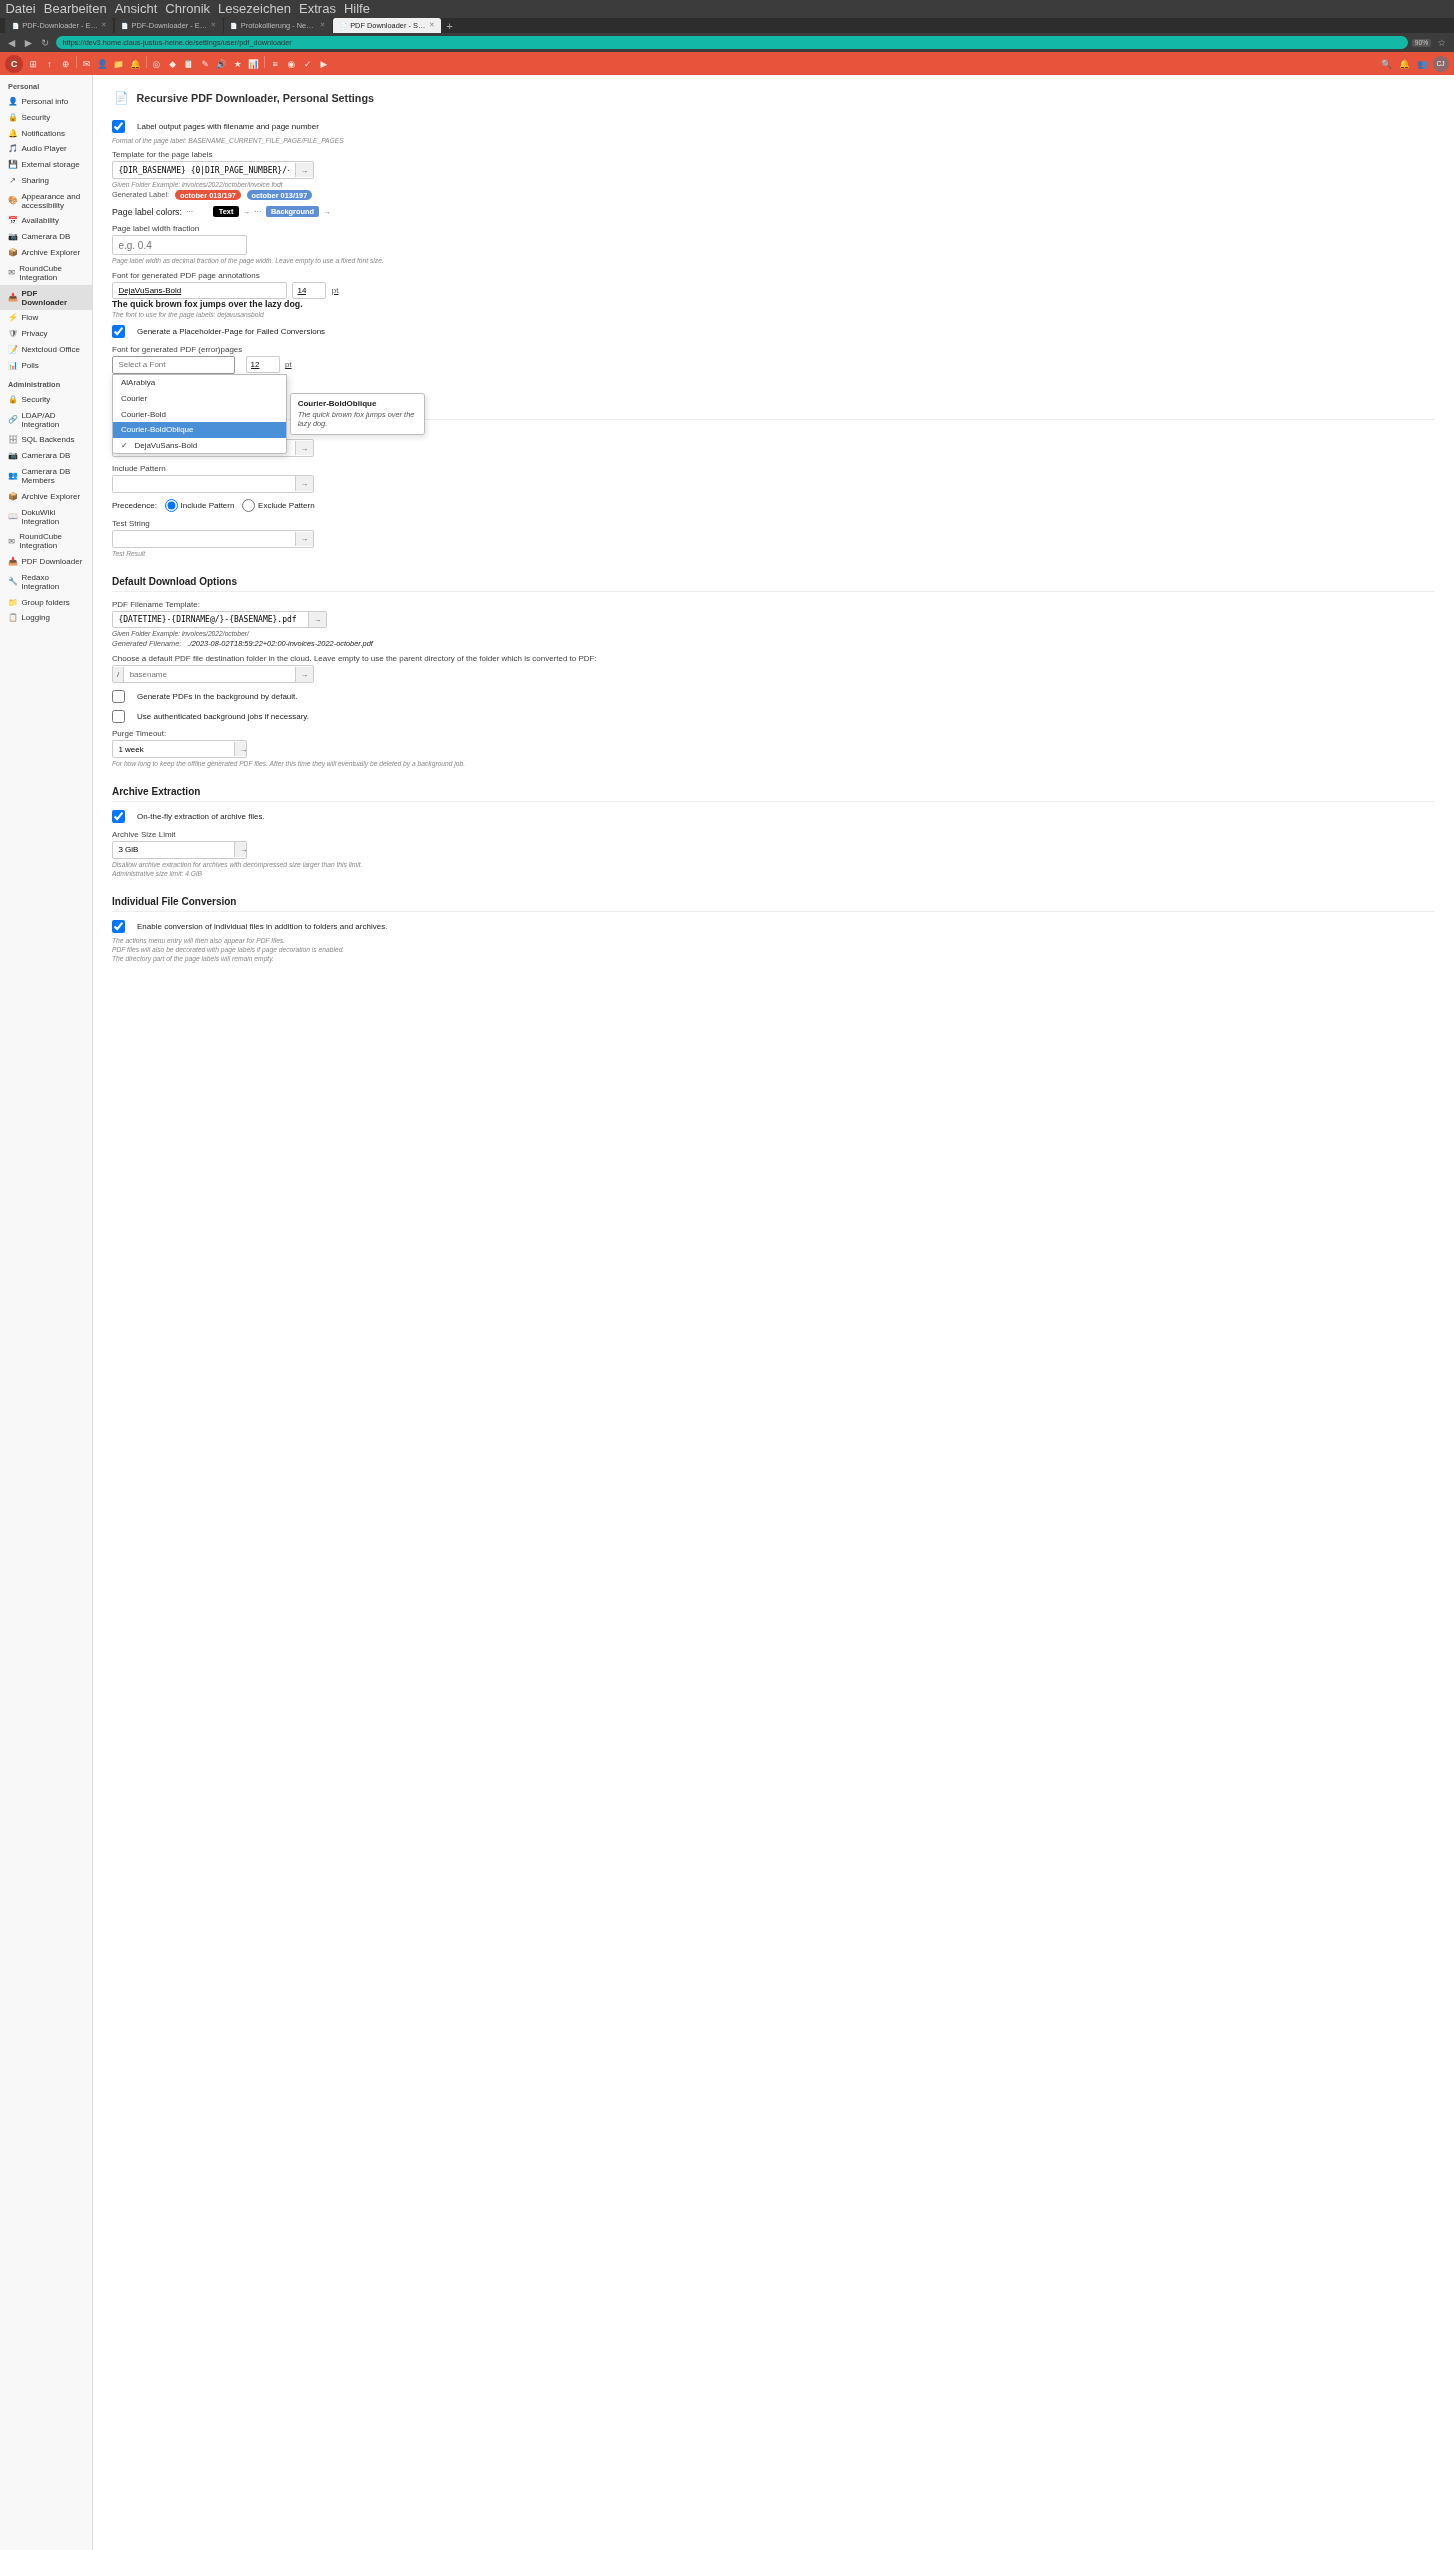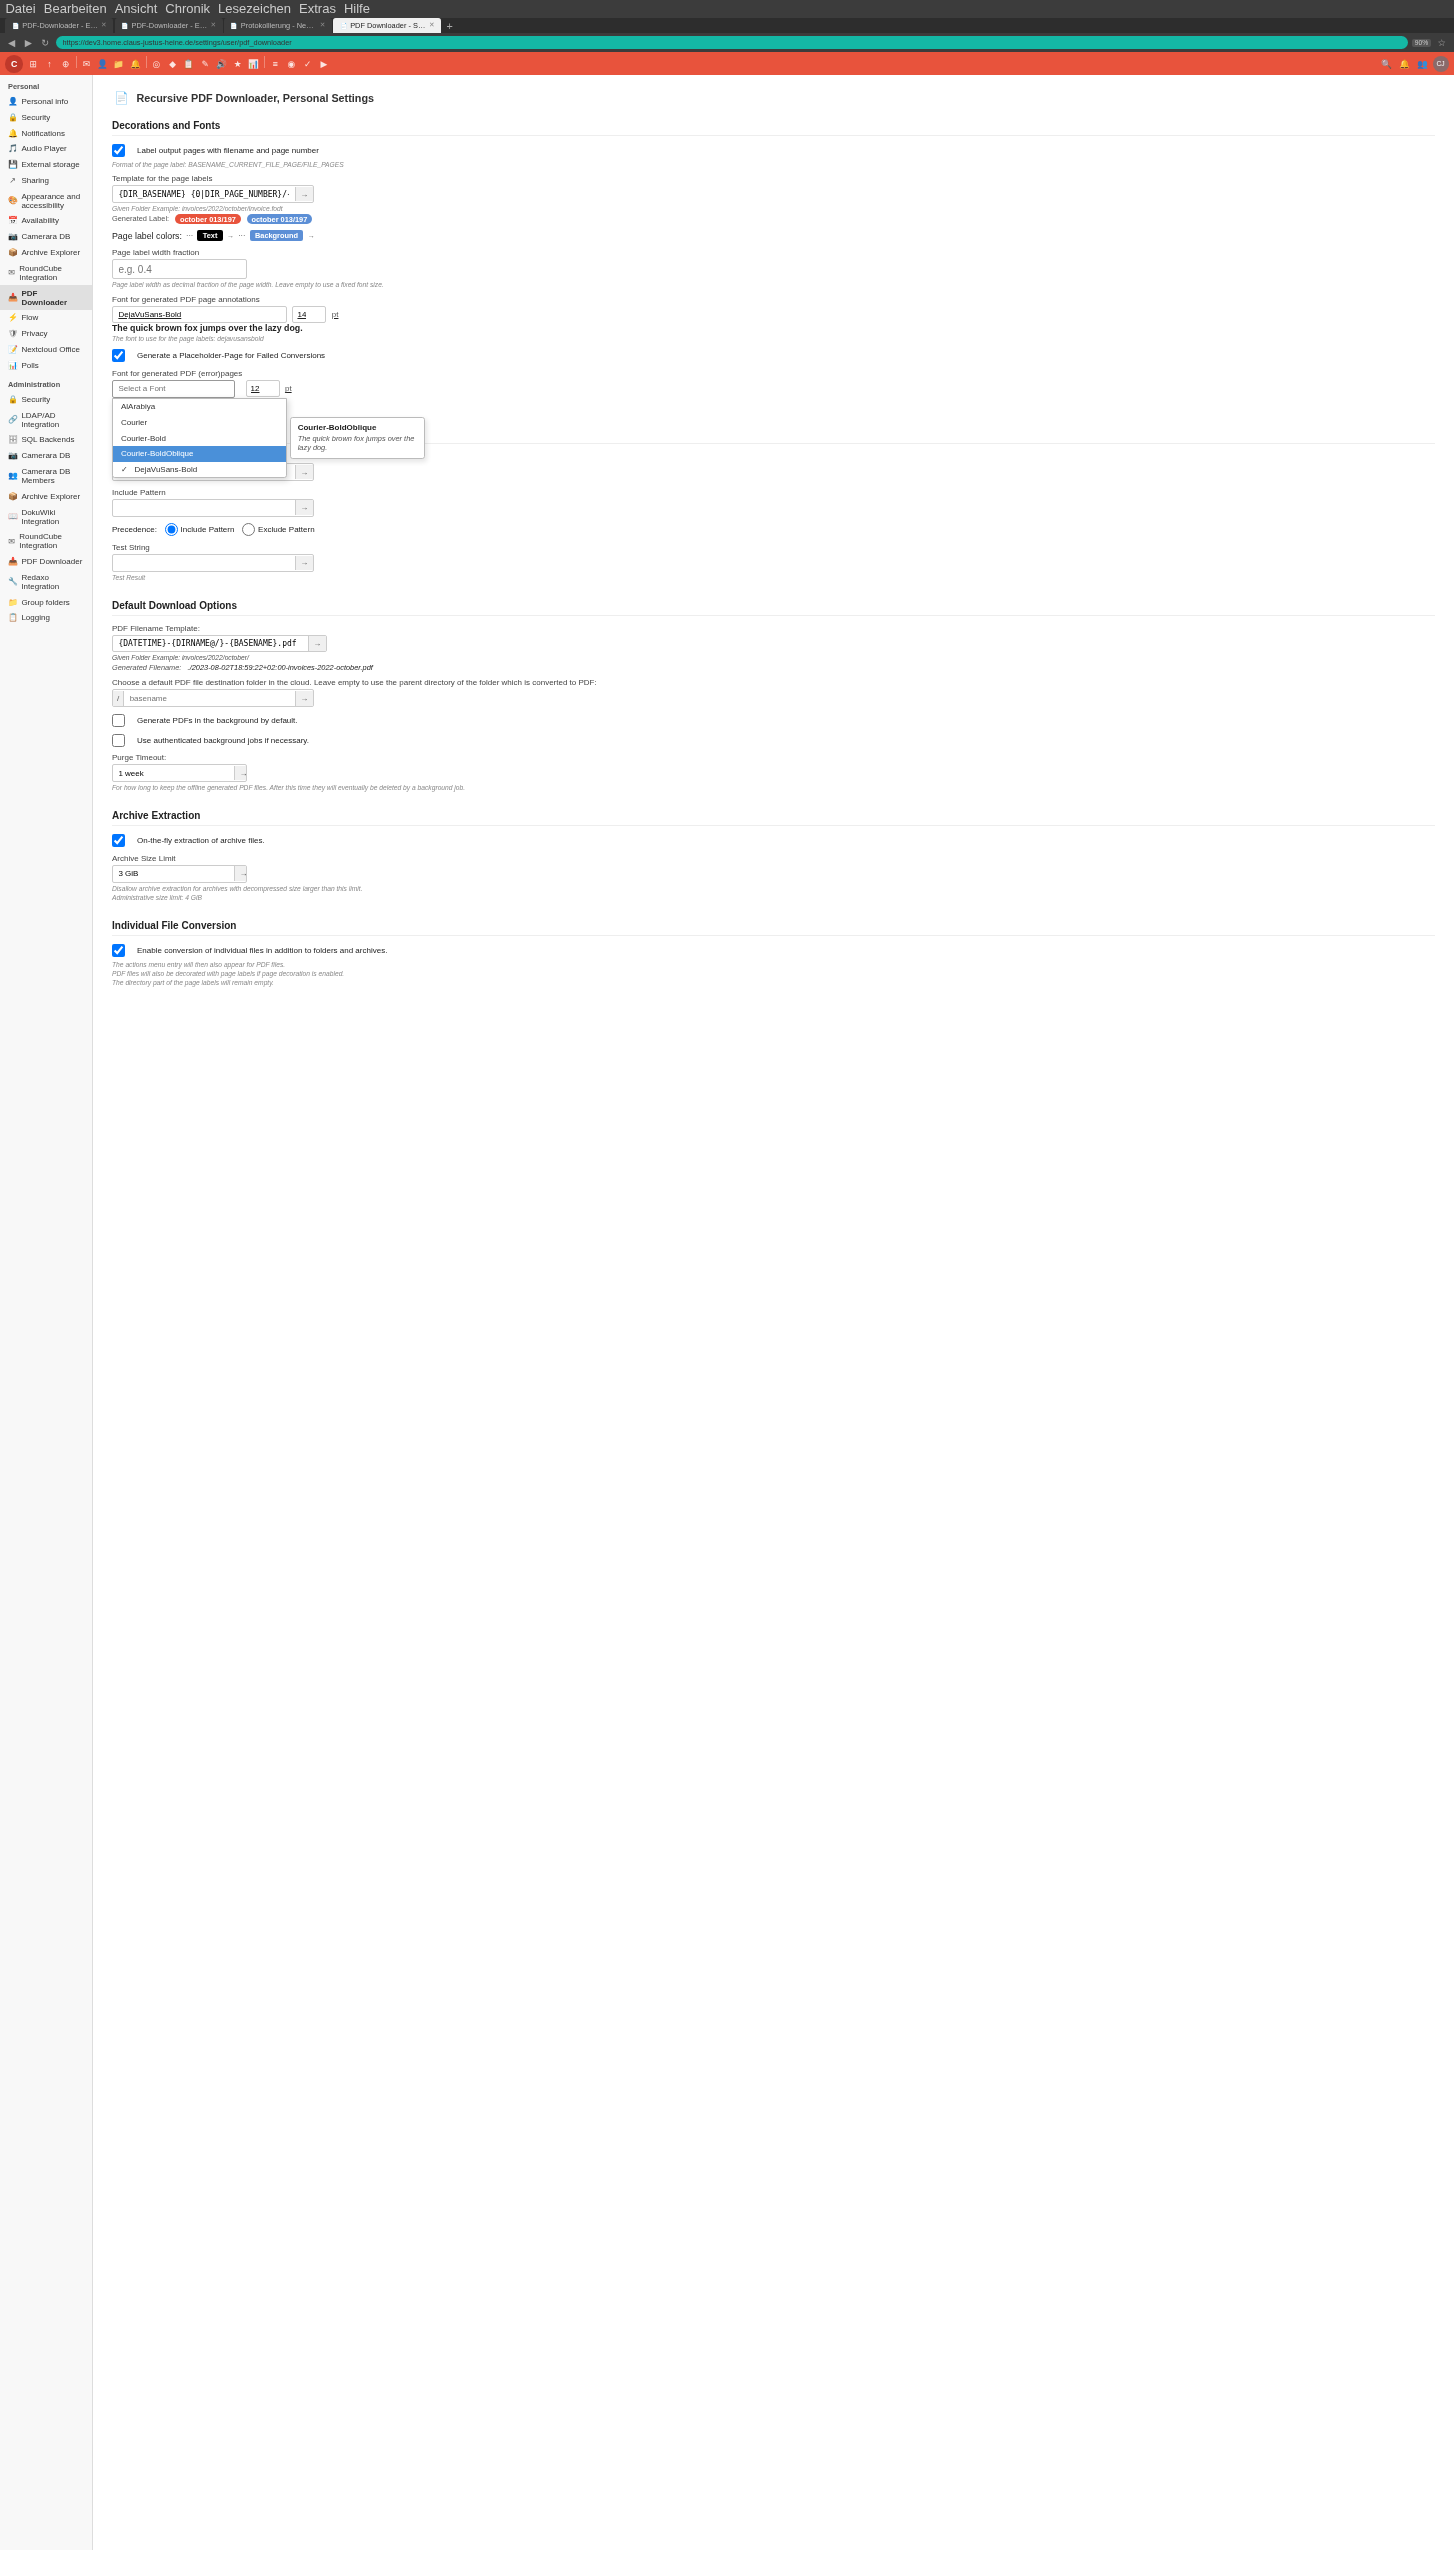--- a/index.html
+++ b/index.html
@@ -61,21 +61,21 @@
     .checkbox-row { display: flex; align-items: center; gap: 12px; margin-bottom: 4px; font-size: 8px; }
     .checkbox-row input[type=checkbox] { margin: 0; }
 
     .font-row { display: flex; gap: 5.4px; align-items: center; text-decoration: underline; }
     .font-size-input { width: 34px; border: 0.7px solid #ccc; border-radius: 2px; padding: 2.7px 4px; font-size: 8px; text-align: center; }
     .pt-label { font-size: 8px; color: #555; }
 
     
     .color-preview-row { display: flex; align-items: center; gap: 4px; margin-bottom: 5.4px; }
     .color-badge { padding: 1.3px 5.4px; border-radius: 2px; font-size: 7.4px; font-weight: 600; }
-    .color-badge.text { background: #000000; color: white; }
+    .color-badge.text { background: #000000; color: white; margin-left: 16px; }
     .color-badge.bg { background: #5c8fd6; color: white; }
     .label-pill { background: #e8533c; color: white; padding: 0.7px 4.7px; border-radius: 6.7px; font-size: 7.4px; font-weight: 600; }
     .label-pill.alt { background: #5c8fd6; }
 
     
     .font-preview-bold { font-weight: 900; font-size: 8.8px; color: #222; margin-bottom: 1.3px; }
 
     
     .dropdown-container { position: relative; }
     .dropdown-input { border: 0.7px solid #999; border-radius: 2px; background: #fff; padding: 3.4px 5.4px; font-size: 8px; width: 100%; max-width: 175px; outline: none; }
@@ -299,21 +299,20 @@
   </div>
 
   <div class="content">
 
     <div class="page-header">
       <div class="page-header-icon">📄</div>
       <div class="page-title">Recursive PDF Downloader, Personal Settings</div>
     </div>
 
     <div class="section">
-      <div class="section-title">Decorations and Fonts</div>
 
       <div class="form-row">
         <div class="checkbox-row">
           <input type="checkbox" checked="" style="">
           <span>Label output pages with filename and page number</span>
         </div>
         <div class="hint-text">Format of the page label: BASENAME_CURRENT_FILE_PAGE/FILE_PAGES</div>
       </div>
 
       <div class="form-row">

